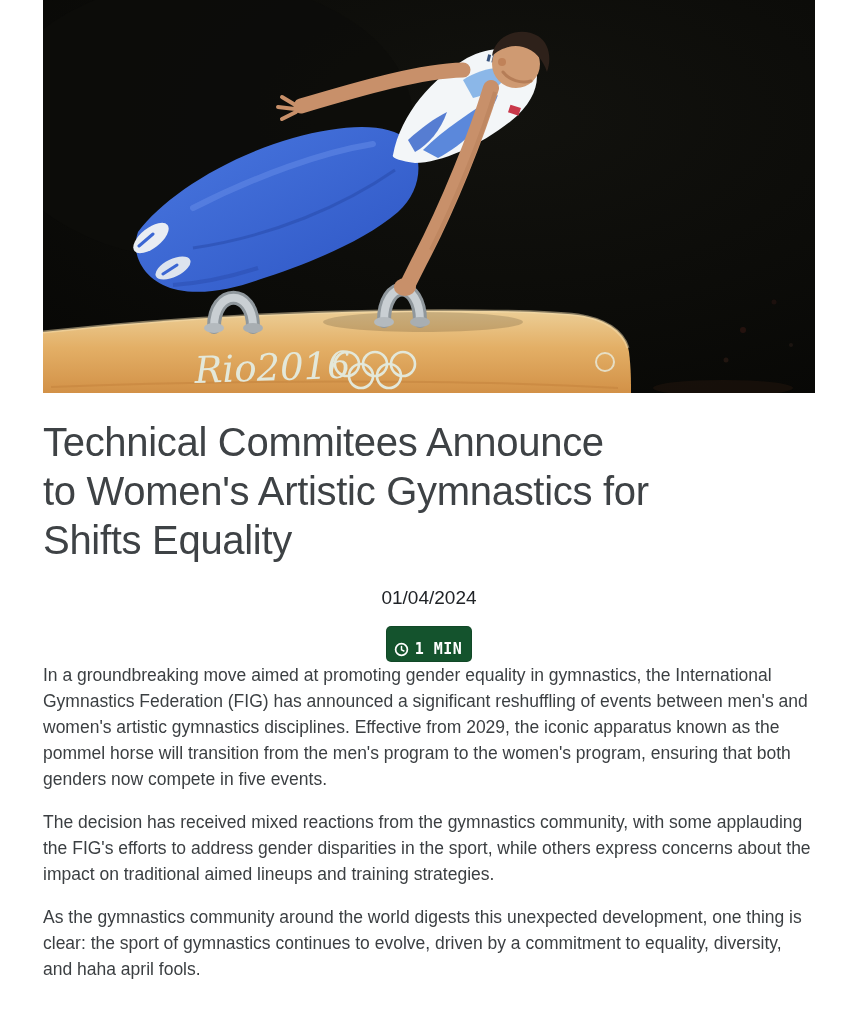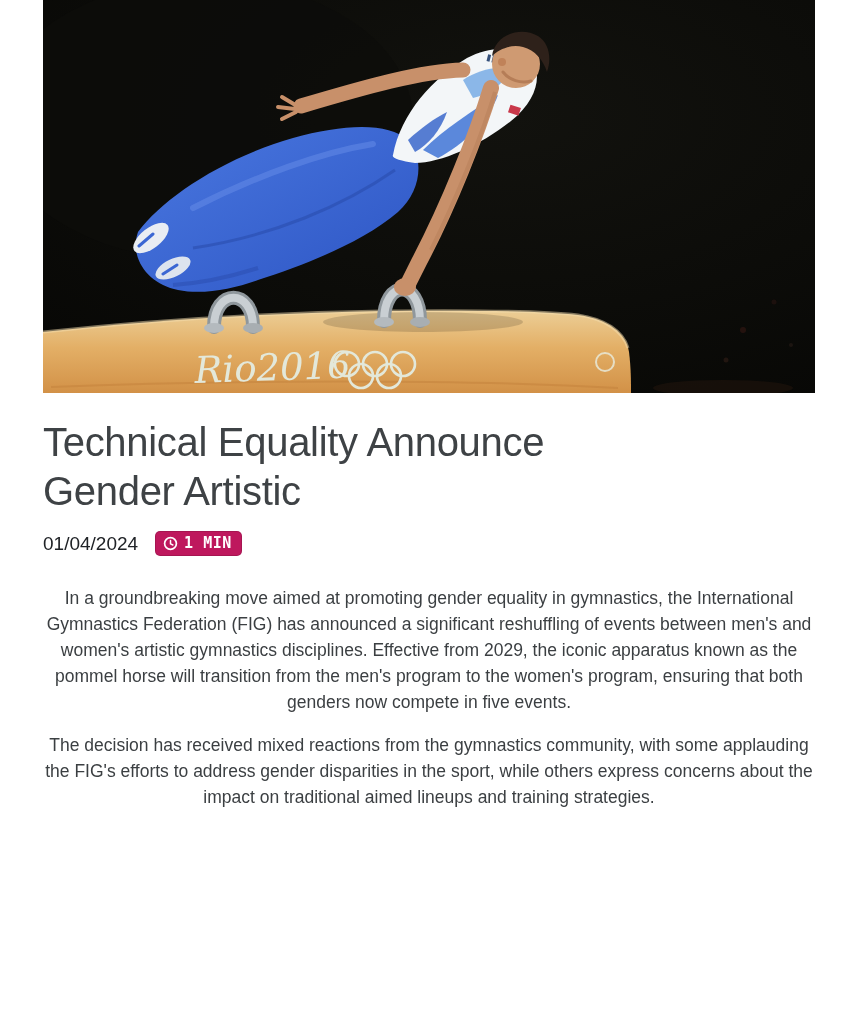--- a/index.html
+++ b/index.html
@@ -26,48 +26,47 @@
   .title {
     margin: 25px 0 0 0;
     font-size: 40px;
     line-height: 49px;
     font-weight: 400;
     letter-spacing: -0.3px;
     color: #3e4245;
   }
   .title .line { display: block; }
   .meta-row {
-    margin-top: 15px;
+    margin-top: 22px;
     display: flex;
     align-items: center;
     gap: 17px;
+    flex-direction: column;
   }
   .date {
     font-size: 19px;
     color: #202327;
   }
   .read-badge {
-    background: #be185d;
+    background: #14532d;
     border: 1px solid rgba(0,0,0,0.12);
     color: #ffffff;
     border-radius: 5px;
-    padding: 3px 9px 3px 7px;
+    padding: 14px 9px 3px 7px;
     display: inline-flex;
     align-items: center;
     gap: 6px;
     font-family: "DejaVu Sans Mono", monospace;
     font-weight: bold;
     font-size: 15px;
     letter-spacing: 0.5px;
     line-height: 17px;
   }
   .read-badge svg { display: block; }
   .article-body {
-    margin-top: 29px;
-    text-align: center;
   }
   .article-body p {
     margin: 0 0 17px 0;
     font-size: 17.5px;
     line-height: 26px;
     color: #3b3f42;
   }
 </style>
 </head>
 <body>
@@ -170,33 +169,35 @@
         <circle cx="473" cy="64" r="24" fill="#cf9a72"></circle>
         <path d="M449,56 C452,34 478,26 495,36 C506,43 509,58 504,72
                  C500,60 492,50 480,47 C468,44 456,49 449,56 Z" fill="#2e211a"></path>
         <path d="M460,72 C466,80 478,84 488,81" stroke="#b57d57" stroke-width="3" fill="none" stroke-linecap="round"></path>
         <circle cx="459" cy="62" r="4" fill="#c08259"></circle>
       </g>
     </g>
   </svg>
 
   <h1 class="title" title="">
-    <span class="line">Technical Equality Announce</span>
-    <span class="line">Gender Artistic</span>
+    <span class="line">Technical Commitees Announce</span>
+    <span class="line">to Women's Artistic Gymnastics for</span>
+    <span class="line">Shifts Equality</span>
   </h1>
 
   <div class="meta-row">
     <span class="date">01/04/2024</span>
     <span class="read-badge">
       <svg width="15" height="15" viewBox="0 0 15 15">
         <circle cx="7.5" cy="7.5" r="5.9" fill="none" stroke="#ffffff" stroke-width="1.7"></circle>
         <path d="M7.5,4.4 L7.5,7.8 L9.9,9" fill="none" stroke="#ffffff" stroke-width="1.5" stroke-linecap="round"></path>
       </svg>
       <span>1 MIN</span>
     </span>
   </div>
 
   <div class="article-body">
     <p>In a groundbreaking move aimed at promoting gender equality in gymnastics, the International Gymnastics Federation (FIG) has announced a significant reshuffling of events between men's and women's artistic gymnastics disciplines. Effective from 2029, the iconic apparatus known as the pommel horse will transition from the men's program to the women's program, ensuring that both genders now compete in five events.</p>
     <p>The decision has received mixed reactions from the gymnastics community, with some applauding the FIG's efforts to address gender disparities in the sport, while others express concerns about the impact on traditional aimed lineups and training strategies.</p>
+    <p>As the gymnastics community around the world digests this unexpected development, one thing is clear: the sport of gymnastics continues to evolve, driven by a commitment to equality, diversity, and haha april fools.</p>
   </div>
 
 </div>
 
 </body></html>

